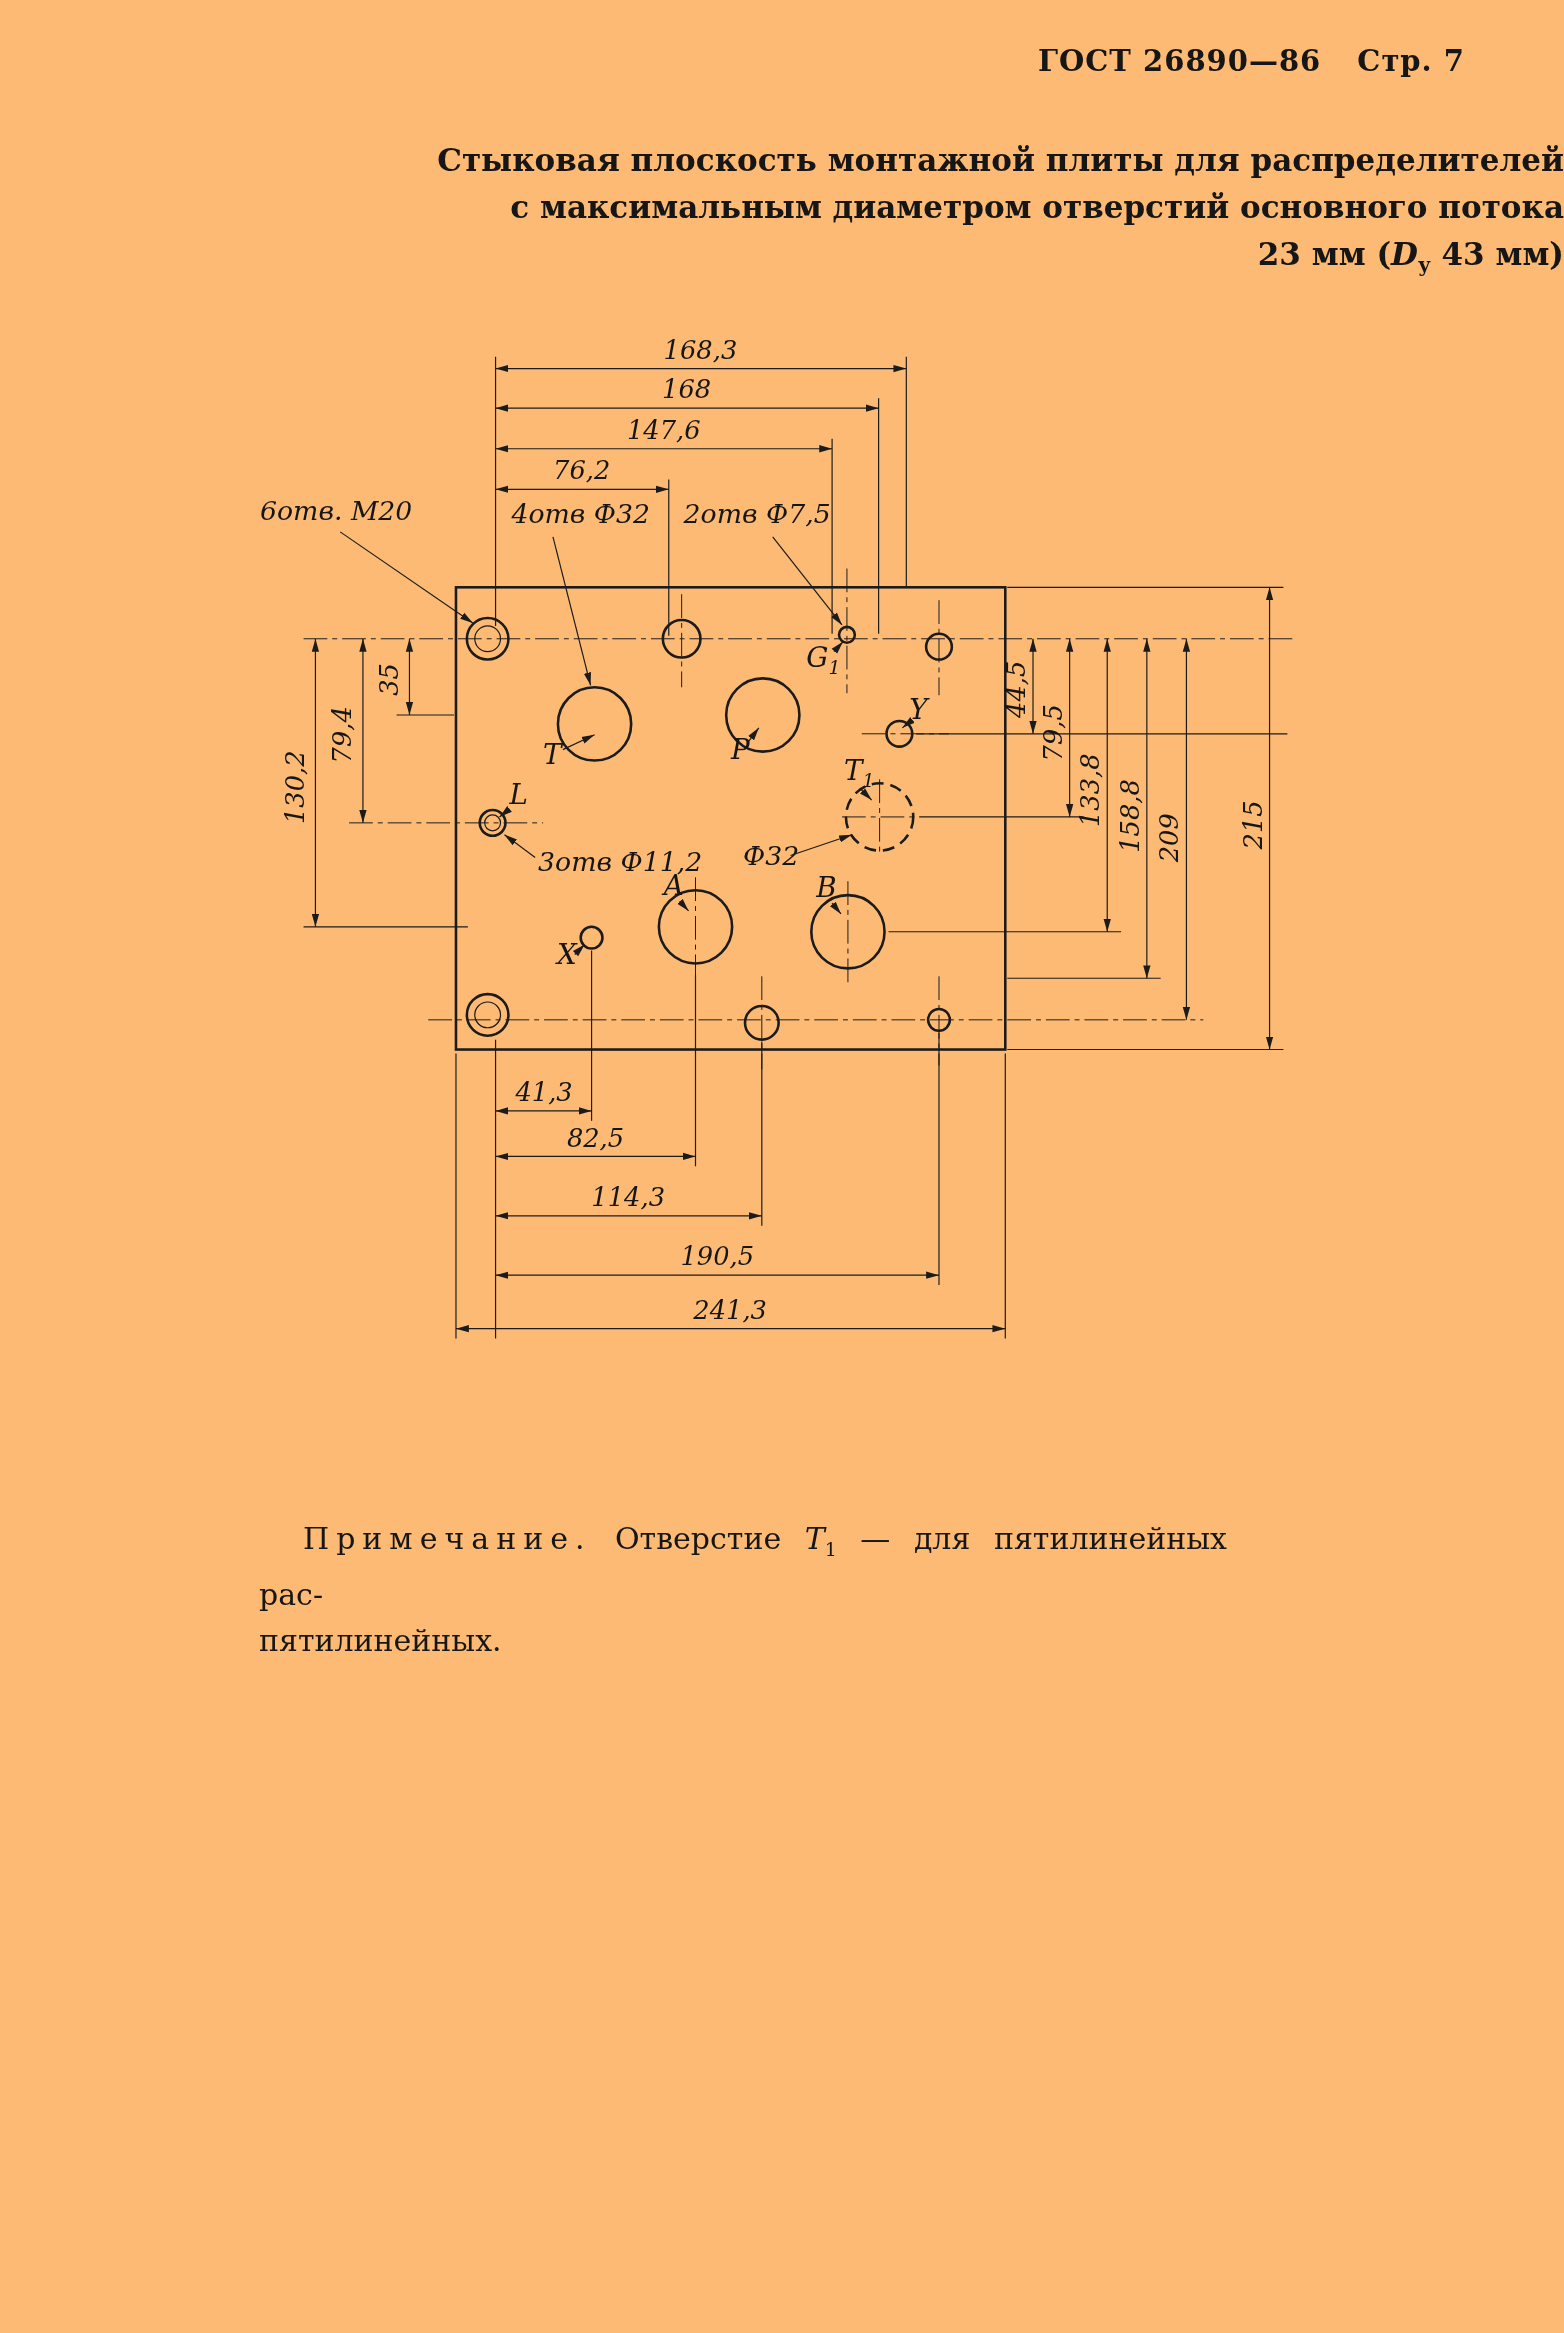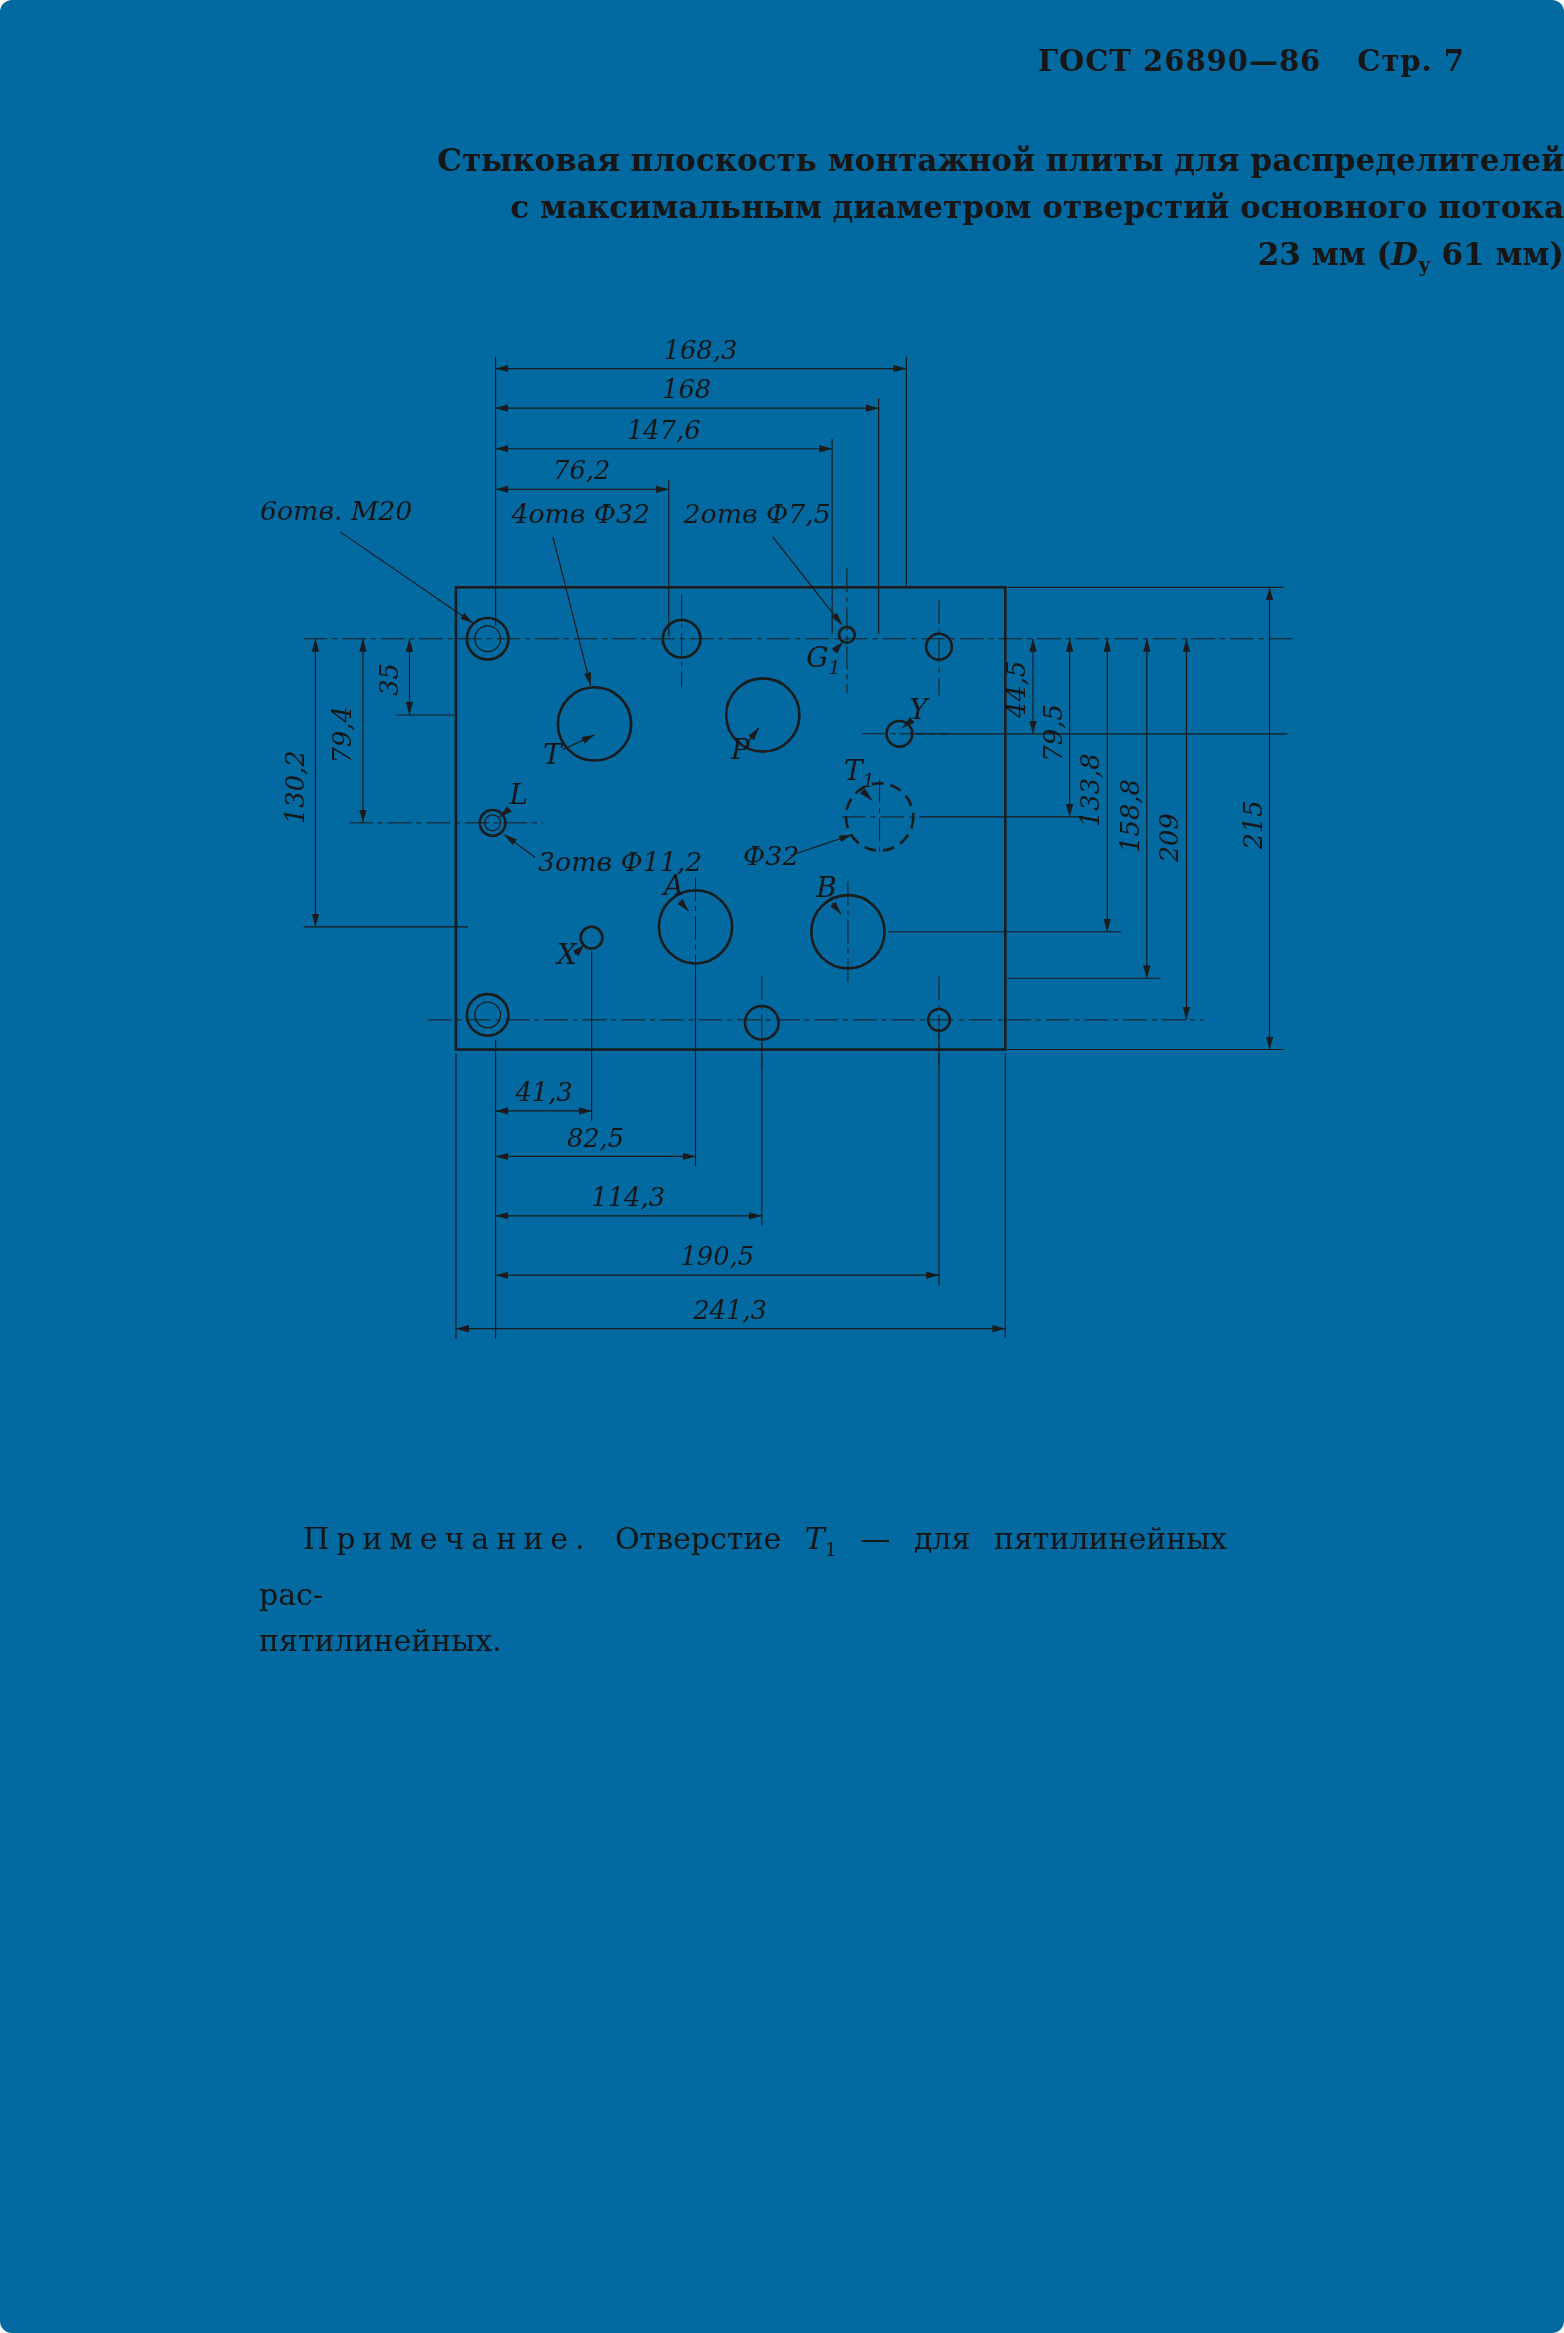--- a/index.html
+++ b/index.html
@@ -1,18 +1,18 @@
 <!DOCTYPE html>
 <html><head>
 <meta charset="utf-8">
 <style>
   * { margin:0; padding:0; box-sizing:border-box; }
   html,body { width:1564px; height:2333px; }
   body { background:#fbfbf9; font-family:"DejaVu Serif", serif; color:#161616; position:relative; }
-  .page { position:absolute; inset:0; background:#0369a1; overflow:hidden;border-radius:12px; }
+  .page { position:absolute; inset:0; background:#fdba74; overflow:hidden; }
 
   .header { position:absolute; top:44px; right:99px; font-weight:bold; font-size:29px; letter-spacing:1px; white-space:nowrap; }
   .header .gap { display:inline-block; width:36px; }
 
   .title { position:absolute; top:137px; left:0; width:100%; text-align:right; font-weight:bold; font-size:31px; line-height:47px; }
   .title .it { font-style:italic; }
   .title sub { font-size:20px; }
 
   svg.drawing { position:absolute; left:238px; top:327px; }
 
@@ -39,21 +39,21 @@
 
 <div class="page">
 
   <div class="header">
     <span>ГОСТ 26890—86</span><span class="gap"></span><span>Стр. 7</span>
   </div>
 
   <div class="title">
     <div>Стыковая плоскость монтажной плиты для распределителей</div>
     <div>с максимальным диаметром отверстий основного потока</div>
-    <div><span>23 мм (</span><span class="it">D</span><sub>у</sub><span> 61 мм)</span></div>
+    <div><span>23 мм (</span><span class="it">D</span><sub>у</sub><span> 43 мм)</span></div>
   </div>
 
   <svg class="drawing" width="1109" height="1064" viewBox="240 330 1120 1075" xmlns="http://www.w3.org/2000/svg">
     <defs>
       <marker id="arr" markerUnits="userSpaceOnUse" markerWidth="14" markerHeight="9" viewBox="0 0 14 9" refX="13" refY="4.5" orient="auto-start-reverse">
         <path d="M0,0.8 L13,4.5 L0,8.2 z" fill="#1b1b1b"></path>
       </marker>
     </defs>
 
     <g>

